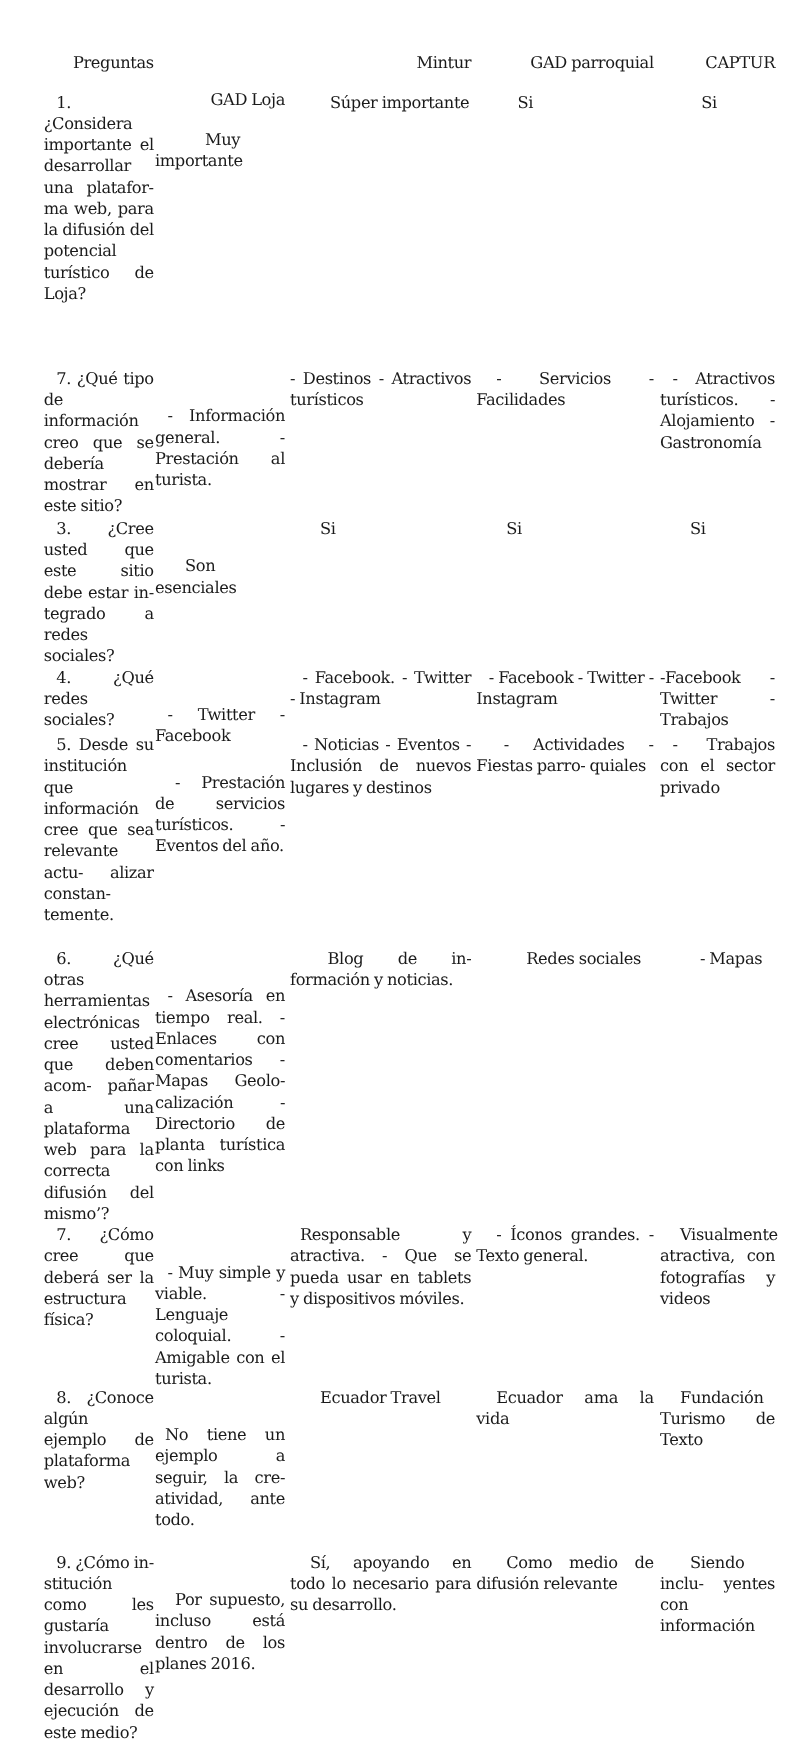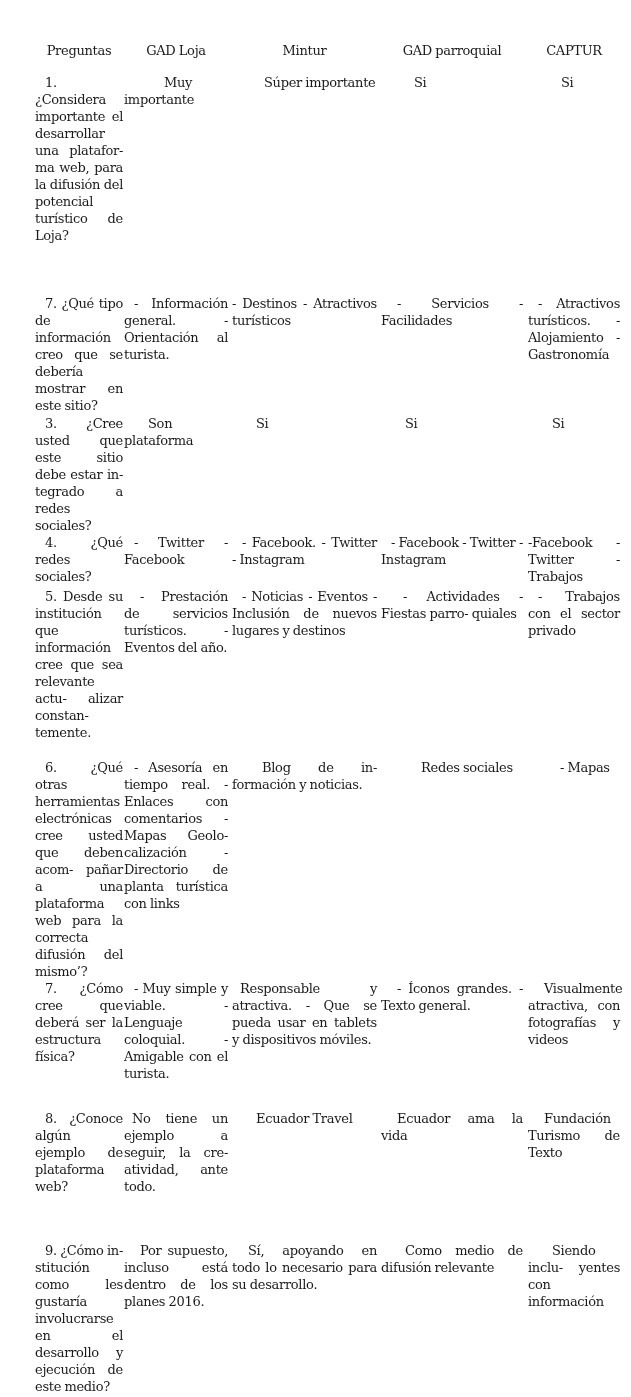--- a/index.html
+++ b/index.html
@@ -5,26 +5,26 @@
     html, body { margin: 0; padding: 0; background: #ffffff; }
     body {
       width: 631px; height: 1397px; overflow: hidden; position: relative;
       font-family: "DejaVu Serif", "Liberation Serif", serif;
       font-size: 13px; line-height: 17px; color: #1a1a1a;
     }
     .tbl { position: absolute; left: 0; top: 0; width: 631px; }
     .row { position: absolute; left: 0; width: 631px; }
     .cell { position: absolute; top: 0; text-align: justify; letter-spacing: -0.3px; word-spacing: -0.5px; }
     .c0 { left: 35px; width: 88px; }
-    .c1 { left: 124px; width: 104px; }
+    .c1 { left: 124px; width: 104px; margin-top: 30px; }
     .c2 { left: 232px; width: 145px; }
     .c3 { left: 381px; width: 142px; }
     .c4 { left: 528px; width: 92px; }
     .ind { text-indent: 10px; }
-    .hdr .cell { text-align: center; }
+    .hdr .cell { text-align: right; }
   </style>
 </head>
 <body>
 
 <div class="tbl">
   <div class="row hdr" style="top:42px;">
     <div class="cell c0">Preguntas</div>
     <div class="cell c1">GAD Loja</div>
     <div class="cell c2">Mintur</div>
     <div class="cell c3">GAD parroquial</div>
@@ -34,29 +34,29 @@
   <div class="row" style="top:74px;">
     <div class="cell c0 ind">1. ¿Considera importante el desarrollar una platafor- ma web, para la difusión del potencial turístico de Loja?</div>
     <div class="cell c1 ind" style="text-indent:40px">Muy importante</div>
     <div class="cell c2 ind" style="text-indent:32px">Súper importante</div>
     <div class="cell c3 ind" style="text-indent:33px">Si</div>
     <div class="cell c4 ind" style="text-indent:33px">Si</div>
   </div>
 
   <div class="row" style="top:295px;">
     <div class="cell c0 ind">7. ¿Qué tipo de información creo que se debería mostrar en este sitio?</div>
-    <div class="cell c1 ind">- Información general. - Orientación al turista.</div>
+    <div class="cell c1 ind">- Información general. - Prestación al turista.</div>
     <div class="cell c2">- Destinos - Atractivos turísticos</div>
     <div class="cell c3 ind" style="text-indent:16px">- Servicios - Facilidades</div>
     <div class="cell c4 ind">- Atractivos turísticos. - Alojamiento - Gastronomía</div>
   </div>
 
   <div class="row" style="top:415px;">
     <div class="cell c0 ind">3. ¿Cree usted que este sitio debe estar in- tegrado a redes sociales?</div>
-    <div class="cell c1 ind" style="text-indent:24px">Son plataforma</div>
+    <div class="cell c1 ind" style="text-indent:24px">Son esenciales</div>
     <div class="cell c2 ind" style="text-indent:24px">Si</div>
     <div class="cell c3 ind" style="text-indent:24px">Si</div>
     <div class="cell c4 ind" style="text-indent:24px">Si</div>
   </div>
 
   <div class="row" style="top:534px;">
     <div class="cell c0 ind">4. ¿Qué redes sociales?</div>
     <div class="cell c1 ind">- Twitter - Facebook</div>
     <div class="cell c2 ind">- Facebook. - Twitter - Instagram</div>
     <div class="cell c3 ind">- Facebook - Twitter - Instagram</div>

